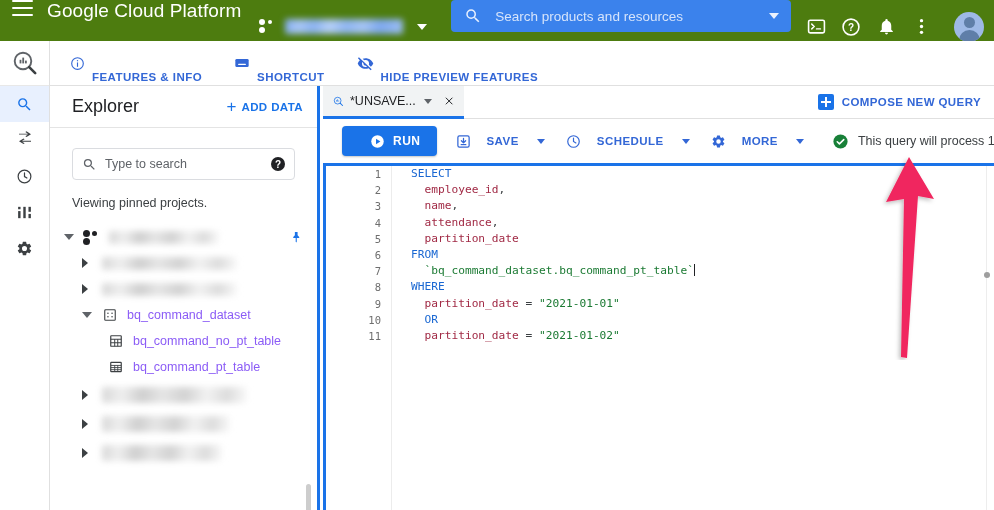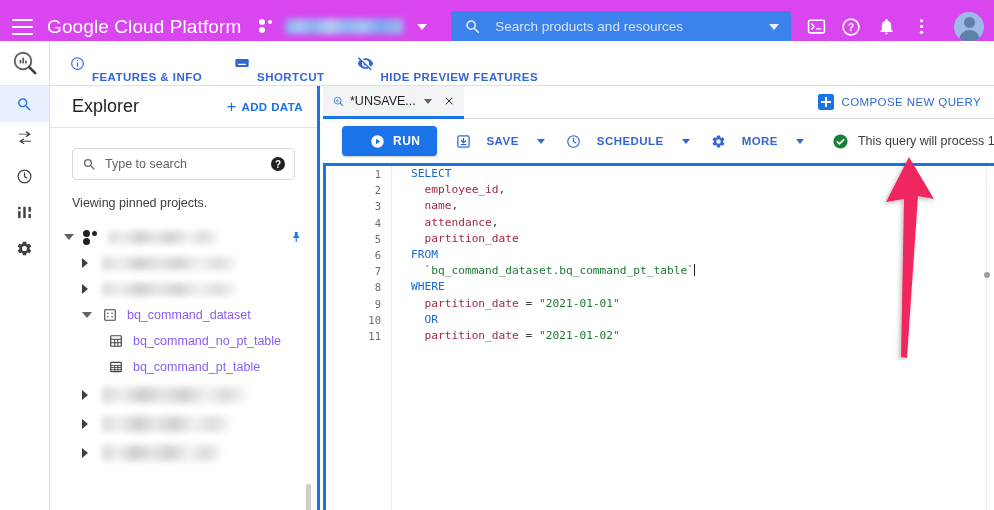--- a/index.html
+++ b/index.html
@@ -7,21 +7,21 @@
     width: 994px; height: 510px;
     font-family: "Liberation Sans", sans-serif;
     background: #fff;
     overflow: hidden;
   }
   #app { position: relative; width: 994px; height: 510px; }
 
   
   .topbar {
     position: absolute; top: 0; left: 0; width: 994px; height: 53px;
-    background: #d946ef; display: flex; align-items: center;
+    background: #4d7c0f; display: flex; 
   }
   .hamburger { width: 22px; height: 16px; margin-left: 12px; margin-right: 14px;
     display: flex; flex-direction: column; justify-content: space-between; cursor: pointer; }
   .hamburger span { display: block; height: 2px; background: #fff; border-radius: 1px; }
   .brand { color: #fff; font-size: 19px; letter-spacing: .1px; white-space: nowrap; }
   .proj-chip { display: flex; align-items: center; margin-left: 18px; }
   .proj-icon { width: 17px; height: 15px; position: relative; margin-right: 9px; }
   .proj-icon i { position: absolute; background: #fff; border-radius: 50%; display: block; }
   .proj-icon i:nth-child(1) { width: 6px; height: 6px; left: 0; top: 0; }
   .proj-icon i:nth-child(2) { width: 4px; height: 4px; left: 9px; top: 1px; }
@@ -137,21 +137,21 @@
   .tab-chev { width:0;height:0;border-left:4.5px solid transparent;border-right:4.5px solid transparent;
     border-top:5.5px solid #5f6368; margin-left:2px; }
   .tab-x { margin-left: 6px; cursor: pointer; }
   .tabfill { flex: 1; border-bottom: 1px solid #e0e0e0; display: flex; align-items: center;
     justify-content: flex-end; padding-right: 13px; }
   .compose { display: flex; align-items: center; gap: 8px; cursor: pointer; }
   .compose .csq { width: 16px; height: 16px; background: #1a73e8; border-radius: 2px;
     position: relative; }
   .compose .csq::before { content:""; position:absolute; left:7px; top:3px; width:2px;height:10px;background:#fff; }
   .compose .csq::after  { content:""; position:absolute; left:3px; top:7px; width:10px;height:2px;background:#fff; }
-  .compose .lbl { color: #3367d6; font-size: 11.5px; font-weight: normal; letter-spacing: .4px; }
+  .compose .lbl { color: #3367d6; font-size: 11.5px; font-weight: bold; letter-spacing: .4px; }
 
   .toolbar {
     position: absolute; top: 119px; left: 323px; width: 671px; height: 44px;
     background: #fff; display: flex; align-items: center; padding-left: 19px; gap: 17px;
   }
   .btn-run {
     background: #1a73e8; color: #fff; height: 30px; border-radius: 4px;
     display: flex; align-items: center; gap: 8px; padding: 0 16px 0 28px;
     font-size: 12px; font-weight: bold; letter-spacing: .5px; cursor: pointer;
     box-shadow: 0 1px 2px rgba(60,64,67,.3);

